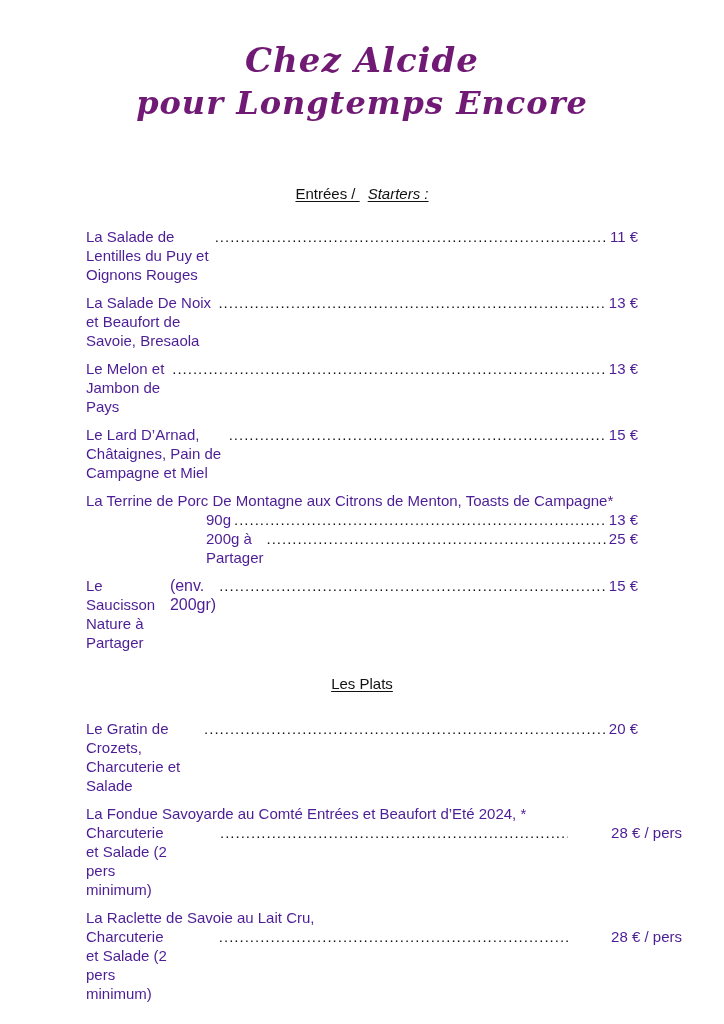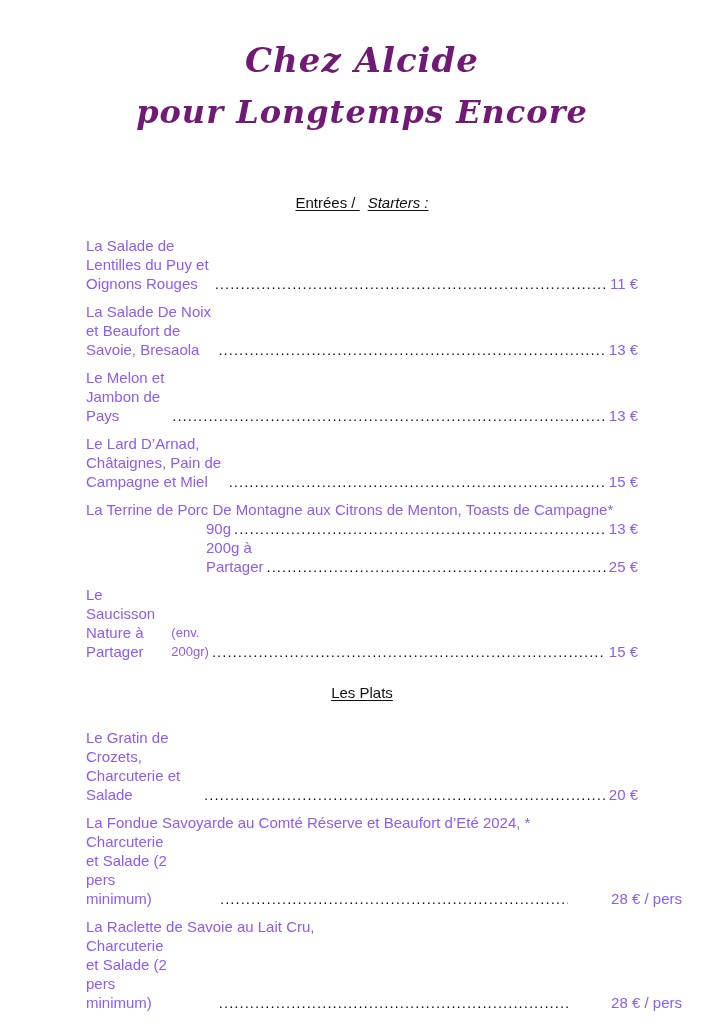--- a/index.html
+++ b/index.html
@@ -10,48 +10,48 @@
     -webkit-font-smoothing:antialiased;
   }
   .page {
     width:724px; min-height:1024px; margin:0 auto;
     background:#ffffff; padding:40px 86px 30px;
     position:relative;
   }
   
   .title { text-align:center; font-family:"DejaVu Serif","Liberation Serif",serif; font-style:italic; font-weight:700; color:#701a75; }
   .title .t1 { font-size:34px; line-height:40px; letter-spacing:1px; }
-  .title .t2 { font-size:32px; line-height:38px; letter-spacing:1px; margin-top:13px; }
+  .title .t2 { font-size:32px; line-height:38px; letter-spacing:1px; margin-top:4px; }
 
   
   .section-heading {
     text-align:center; font-size:15px; font-weight:400; color:#111;
     line-height:19px;
   }
   .section-heading .u { text-decoration:underline; text-underline-offset:2px; }
   .heading-starters { margin:62px 0 24px; }
   .heading-plats { margin:22px 0 26px; }
   em { font-style:italic;margin-left:8px; }
 
   
   .group { margin-bottom:9px; }
   .line {
-    display:flex; align-items:flex-end;
-    font-size:15px; line-height:19px; color:#8b5cf6;
+    display:flex; align-items:flex-start;
+    font-size:15px; line-height:19px; color:#4c1d95;
   }
   .line .txt { white-space:pre-wrap; }
   .line.indent { padding-left:120px; }
   .leader { flex:1 1 auto; overflow:hidden; white-space:nowrap; margin:0 3px; min-width:12px; }
   .leader::after {
     content:"........................................................................................................................................................................................................";
     letter-spacing:1px; color:#111;
   }
   .price { white-space:nowrap; }
   .line.pers { margin-right:-44px;gap:40px; }
-  .small { font-size:13px; margin-left:4px; }
+  .small { font-size:16px; margin-left:4px; }
 </style>
 </head>
 <body>
 
 <div class="page">
 
   <div class="title">
     <div class="t1">Chez Alcide</div>
     <div class="t2">pour Longtemps Encore</div>
   </div>
@@ -128,21 +128,21 @@
     <div class="group">
       <div class="line">
         <span class="txt">Le Gratin de Crozets, Charcuterie et Salade </span>
         <span class="leader"></span>
         <span class="price">20 €</span>
       </div>
     </div>
 
     <div class="group">
       <div class="line">
-        <span class="txt">La Fondue Savoyarde au Comté Réserve et Beaufort d’Eté 2024, *</span>
+        <span class="txt">La Fondue Savoyarde au Comté Entrées et Beaufort d’Eté 2024, *</span>
       </div>
       <div class="line pers">
         <span class="txt">Charcuterie et Salade (2 pers minimum) </span>
         <span class="leader"></span>
         <span class="price">28 € / pers</span>
       </div>
     </div>
 
     <div class="group">
       <div class="line">

